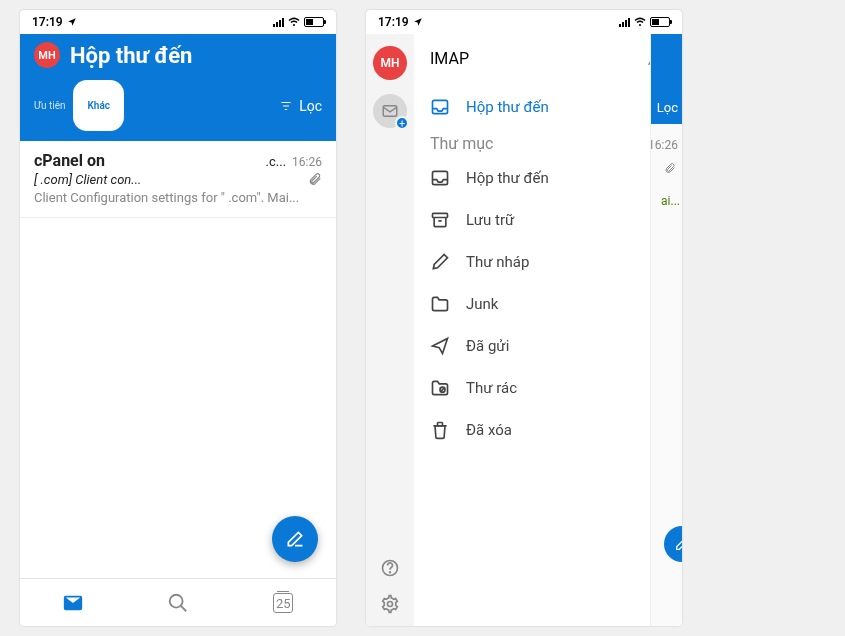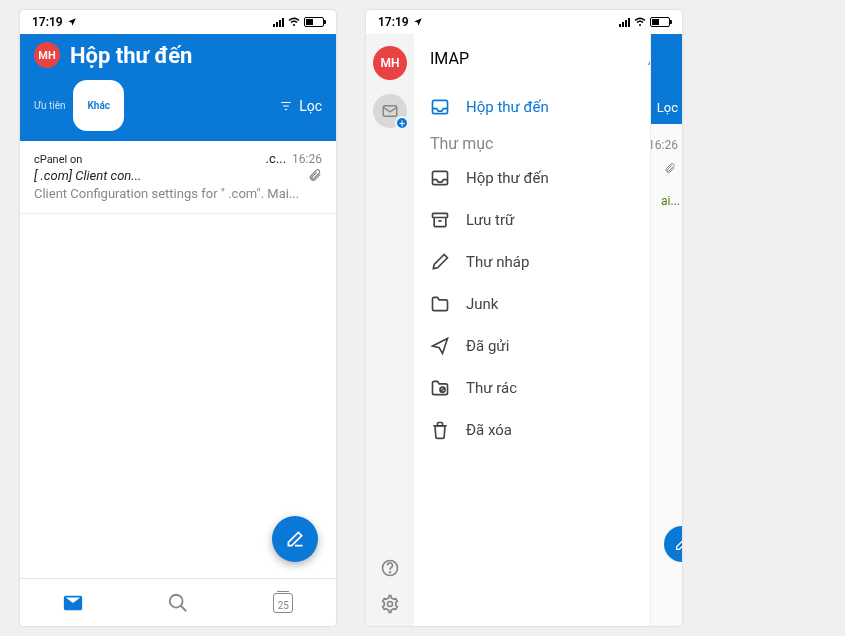--- a/index.html
+++ b/index.html
@@ -26,36 +26,36 @@
   .avatar { width: 26px; height: 26px; border-radius: 50%; background: #e94242; color:#fff; font-size: 11px; font-weight:600; display:flex; align-items:center; justify-content:center; }
   .title-row h1 { font-size: 22px; font-weight: 700; }
   .tabs-row { display: flex; align-items: center; gap: 8px; }
   .tab { font-size: 10px; padding: 4px 0px; color: #cfe4f7; }
   .tab.active { background:#fff; color:#0a78d6; border-radius: 14px; padding: 20px 14px; font-weight:600; }
   .filter { margin-left: auto; display:flex; align-items:center; gap:6px; font-size:14px; color:#fff; }
 
   
   .email { padding: 10px 14px; border-bottom: 1px solid #eee; font-size: 13px; color:#222; }
   .email .row1 { display:flex; align-items:baseline; }
-  .email .sender { font-weight:400; font-size:11px; flex:1; white-space:nowrap; overflow:hidden; text-overflow:ellipsis;}
+  .email .sender { font-weight:700; font-size:16px; flex:1; white-space:nowrap; overflow:hidden; text-overflow:ellipsis;}
   .email .domain { color:#222; padding-right:6px;}
   .email .time { color:#888; font-size:12px; }
   .email .row2 { display:flex; align-items:flex-start; margin-top:2px;font-style:italic; }
   .email .subj { flex:1; white-space:nowrap; overflow:hidden; text-overflow:ellipsis; color:#222;}
   .email .clip { color:#888; margin-left:6px;}
   .email .preview { color:#888; font-size:13px; line-height:1.35; margin-top:2px; max-height: 2.7em; overflow:hidden;}
 
   
   .fab { position:absolute; right:18px; bottom:64px; width:46px; height:46px; border-radius:50%; background:#0a78d6; color:#fff; display:flex; align-items:center; justify-content:center; box-shadow:0 3px 8px rgba(0,0,0,0.3);}
 
   
   .bottom-nav { height:48px; border-top:1px solid #e5e5e5; display:flex; background:#fff; position:absolute; bottom:0; left:0; right:0;}
   .bottom-nav .nav-item { flex:1; display:flex; align-items:center; justify-content:center; color:#888;}
   .bottom-nav .nav-item.active { color:#0a78d6; }
-  .cal-icon { width:20px; height:20px; border:1.5px solid currentColor; border-radius:3px; position:relative; font-size:10px; display:flex; align-items:flex-end; justify-content:center; padding-bottom:1px; color:#888;}
+  .cal-icon { width:20px; height:20px; border:1.5px solid currentColor; border-radius:3px; position:relative; font-size:13px; display:flex; align-items:flex-end; justify-content:center; padding-bottom:1px; color:#888;}
   .cal-icon::before{content:""; position:absolute; top:-3px; left:3px; right:3px; height:3px; border-top:1.5px solid currentColor;}
 
   
   .screen2-body { flex:1; display:flex; background:#fff; position:relative;}
   .acct-rail { width:48px; background:#f4f4f4; display:flex; flex-direction:column; align-items:center; padding-top:12px; gap:14px;}
   .acct-rail .avatar { width:34px; height:34px; font-size:12px;}
   .mail-bubble { width:34px; height:34px; border-radius:50%; background:#d8d8d8; display:flex; align-items:center; justify-content:center; position:relative; color:#888;}
   .mail-bubble .plus { position:absolute; bottom:-2px; right:-2px; width:14px; height:14px; border-radius:50%; background:#0a78d6; color:#fff; font-size:10px; display:flex; align-items:center; justify-content:center; border:2px solid #f4f4f4;}
   .rail-bottom { margin-top:auto; margin-bottom:12px; display:flex; flex-direction:column; gap:16px; color:#888;}
 

